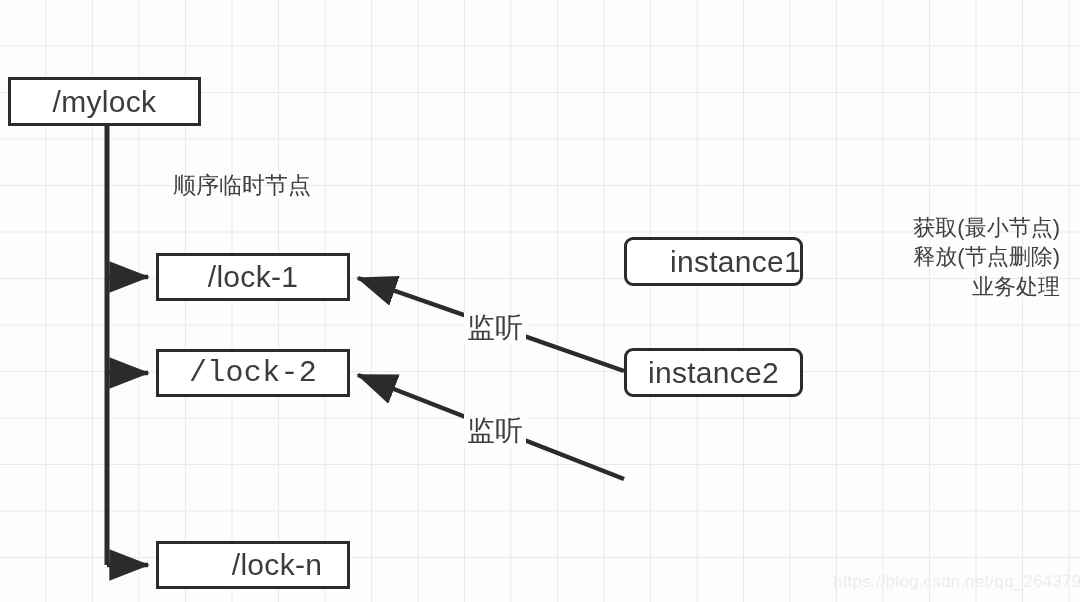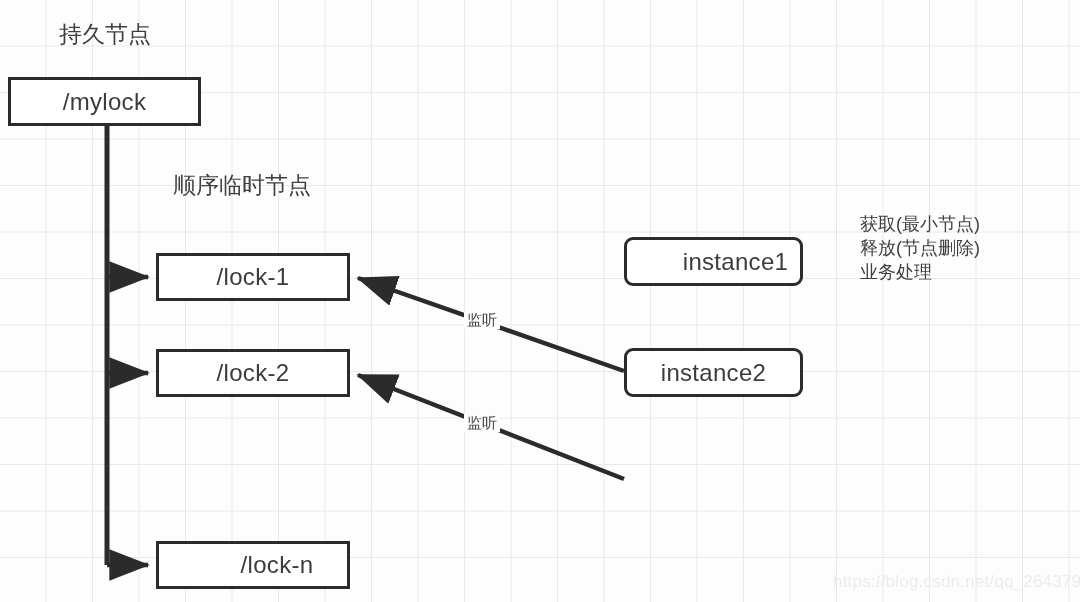--- a/index.html
+++ b/index.html
@@ -30,48 +30,48 @@
   }
   .node {
     position: absolute;
     box-sizing: border-box;
     background: #ffffff;
     border: 3px solid #2b2b2b;
     display: flex;
     align-items: center;
     justify-content: center;
     color: #3c3c3c;
-    font-size: 24px;
+    font-size: 30px;
     letter-spacing: 0.3px;
     white-space: nowrap;
   }
   .node.rounded {
     border-radius: 9px;
   }
   .plain-label {
     position: absolute;
     color: #3f3f3f;
     font-size: 23px;
     white-space: nowrap;
     line-height: 1.32;
   }
   .edge-label {
     position: absolute;
     color: #3f3f3f;
-    font-size: 15px;
+    font-size: 28px;
     background: #fdfdfd;
     padding: 0 3px;
     white-space: nowrap;
     line-height: 1.2;
   }
   .side-note {
     position: absolute;
     color: #3f3f3f;
-    font-size: 18px;
-    text-align: left;
+    font-size: 22px;
+    text-align: right;
     line-height: 1.33;
     white-space: nowrap;
   }
   .watermark {
     position: absolute;
     color: #ececec;
     font-size: 17px;
     white-space: nowrap;
     letter-spacing: 0.2px;
   }
@@ -94,29 +94,28 @@
 
     <path d="M107,373 L148,373" stroke="#2b2b2b" stroke-width="4.5" fill="none" marker-end="url(#arrowhead)"></path>
 
     <path d="M107,565 L148,565" stroke="#2b2b2b" stroke-width="4.5" fill="none" marker-end="url(#arrowhead)"></path>
 
     <path d="M624,371 L358,278" stroke="#2b2b2b" stroke-width="4.5" fill="none" marker-end="url(#arrowhead)"></path>
 
     <path d="M624,479 L358,375" stroke="#2b2b2b" stroke-width="4.5" fill="none" marker-end="url(#arrowhead)"></path>
   </svg>
 
-  <div class="plain-label" style="left:59px; top:19px;">持久节点</div>
 
   <div class="plain-label" style="left:173px; top:170px;text-align:right;">顺序临时节点</div>
 
   <div class="node" style="left:8px; top:77px; width:193px; height:49px;">/mylock</div>
 
   <div class="node" style="left:156px; top:253px; width:194px; height:48px;">/lock-1</div>
 
-  <div class="node" style="left:156px; top:349px; width:194px; height:48px;">/lock-2</div>
+  <div class="node" style="left:156px; top:349px; width:194px; height:48px;font-family:Liberation Mono, monospace;">/lock-2</div>
 
   <div class="node" style="left:156px; top:541px; width:194px; height:48px;padding-left:48px;">/lock-n</div>
 
   <div class="node rounded" style="left:624px; top:237px; width:179px; height:49px;padding-left:44px;">instance1</div>
 
   <div class="node rounded" style="left:624px; top:348px; width:179px; height:49px;">instance2</div>
 
 
   <div class="edge-label" style="left:464px; top:311px;">监听</div>
 

